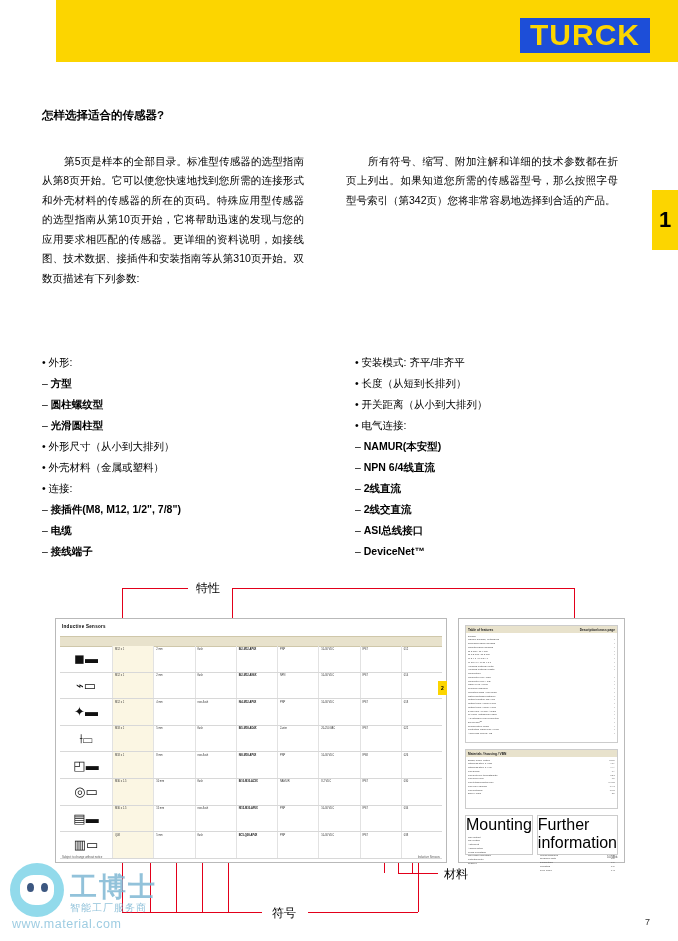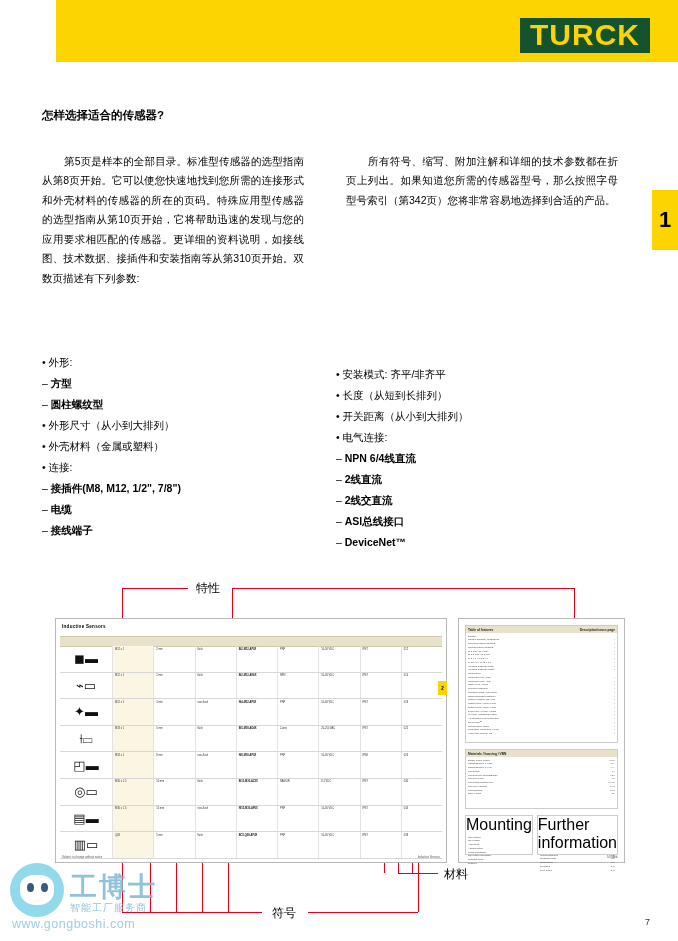--- a/index.html
+++ b/index.html
@@ -28,21 +28,21 @@
     background: #ffffff;
   }
   .logo {
     position: absolute;
     right: 28px; top: 18px;
     font-family: "Liberation Sans", sans-serif;
     font-weight: bold;
     font-size: 30px;
     letter-spacing: 1px;
     color: #1a1a1a;
-    background: #14532d;
+    background: #1d4ed8;
     color: #fcd500;
     padding: 2px 10px 3px 10px;
     line-height: 1;
   }
   
   .chapter-tab {
     position: absolute;
     right: 0; top: 190px;
     width: 26px; height: 60px;
     background: #fcd500;
@@ -73,21 +73,21 @@
   .col p { margin: 0; }
   .indent { text-indent: 22px; }
 
   .list {
     position: absolute;
     font-size: 10.5px;
     line-height: 2.0;
     color: #000;
   }
   .list-left  { left: 42px;  top: 352px; width: 280px; }
-  .list-right { left: 336px; top: 352px; width: 280px; margin-top: 12px; }
+  .list-right { left: 355px; top: 352px; width: 280px; }
   .list div { white-space: nowrap; }
   .list .bold { font-weight: bold; }
 
   
   .anno {
     position: absolute;
     font-size: 12px;
     color: #000;
     background: #fff;
     padding: 0 4px;
@@ -303,33 +303,35 @@
   <p class="indent">第5页是样本的全部目录。标准型传感器的选型指南从第8页开始。它可以使您快速地找到您所需的连接形式和外壳材料的传感器的所在的页码。特殊应用型传感器的选型指南从第10页开始，它将帮助迅速的发现与您的应用要求相匹配的传感器。更详细的资料说明，如接线图、技术数据、接插件和安装指南等从第310页开始。双数页描述有下列参数:</p>
 </div>
 <div class="col col-right">
   <p class="indent">所有符号、缩写、附加注解和详细的技术参数都在折页上列出。如果知道您所需的传感器型号，那么按照字母型号索引（第342页）您将非常容易地选择到合适的产品。</p>
 </div>
 
 <div class="list list-left">
   <div><span>•</span> <span>外形:</span></div>
   <div><span>–</span> <span class="bold">方型</span></div>
   <div><span>–</span> <span class="bold">圆柱螺纹型</span></div>
+  <div><span>–</span> <span class="bold">光滑圆柱型</span></div>
   <div><span>•</span> <span>外形尺寸（从小到大排列）</span></div>
   <div><span>•</span> <span>外壳材料（金属或塑料）</span></div>
   <div><span>•</span> <span>连接:</span></div>
   <div><span>–</span> <span class="bold">接插件(M8, M12, 1/2", 7/8")</span></div>
   <div><span>–</span> <span class="bold">电缆</span></div>
   <div><span>–</span> <span class="bold">接线端子</span></div>
 </div>
 
 <div class="list list-right">
   <div><span>•</span> <span>安装模式: 齐平/非齐平</span></div>
   <div><span>•</span> <span>长度（从短到长排列）</span></div>
   <div><span>•</span> <span>开关距离（从小到大排列）</span></div>
   <div><span>•</span> <span>电气连接:</span></div>
+  <div><span>–</span> <span class="bold">NAMUR(本安型)</span></div>
   <div><span>–</span> <span class="bold">NPN 6/4线直流</span></div>
   <div><span>–</span> <span class="bold">2线直流</span></div>
   <div><span>–</span> <span class="bold">2线交直流</span></div>
   <div><span>–</span> <span class="bold">ASI总线接口</span></div>
   <div><span>–</span> <span class="bold">DeviceNet™</span></div>
 </div>
 
 <div class="line lh" style="left:232px; top:588px; width:342px;"></div>
 <div class="line lv" style="left:232px; top:588px; height:62px;"></div>
 <div class="line lv" style="left:574px; top:588px; height:38px;"></div>
@@ -719,16 +721,16 @@
   <div class="mini-foot-r">100  Abb.</div>
 </div>
 
 <div class="watermark">
   <div class="wm-circle"></div>
   <div class="wm-face"></div>
   <div class="wm-eye l"></div>
   <div class="wm-eye r"></div>
   <div class="wm-text1">工博士</div>
   <div class="wm-text2">智能工厂服务商</div>
-  <div class="wm-text3">www.gongboshi.com</div>
+  <div class="wm-text3">www.material.com</div>
 </div>
 
 <div class="page-number">7</div>
 
 </body></html>

